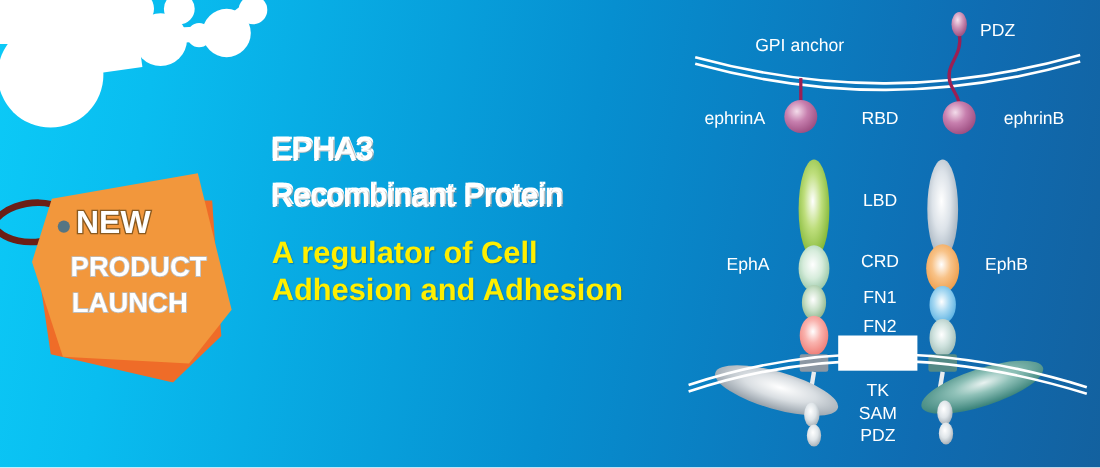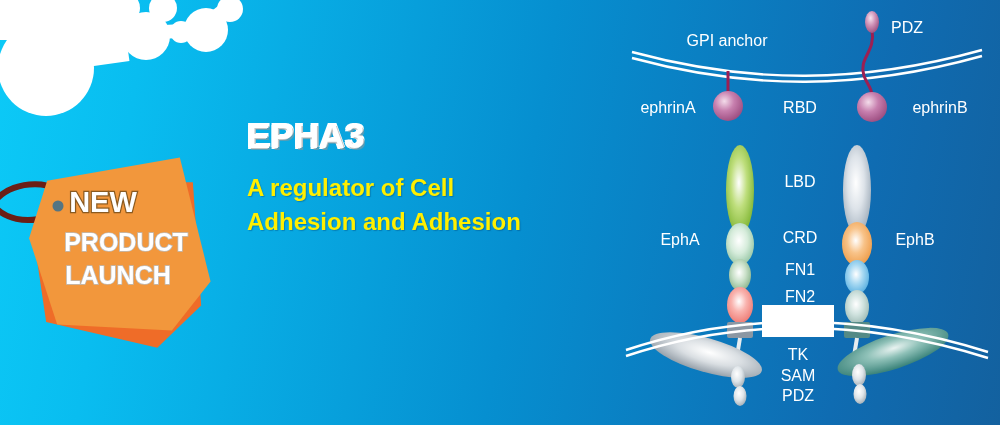--- a/index.html
+++ b/index.html
@@ -16,30 +16,30 @@
   #molecule{position:absolute;left:0;top:0;width:260px;height:130px;}
 
   
   #tag-group{position:absolute;left:-10px;top:148px;width:260px;height:200px;}
 
   
   #headline{
     position:absolute;left:247px;top:115px;width:430px;
   }
   .title-line{
-    font-size:35px;font-weight:bold;color:#ffffff;
+    font-size:28px;font-weight:normal;color:#ffffff;
     letter-spacing:.2px;line-height:42px;white-space:nowrap;
     text-shadow:
        1.6px 1.6px 0 rgba(150,150,150,.55),
       -1.3px -1.3px 0 #ffffff,
        1.3px -1.3px 0 #ffffff,
       -1.3px  1.3px 0 #ffffff;
   }
   .sub-line{
-    font-size:24px;font-weight:bold;color:#ffef00;
+    font-size:28px;font-weight:bold;color:#ffef00;
     line-height:34px;white-space:nowrap;
     text-shadow:1px 1px 1px rgba(0,60,110,.35);
   }
   #sub-wrap{margin-top:14px;}
 
   
   #diagram{position:absolute;left:610px;top:0;width:390px;height:425px;}
   .dlabel{
     font-size:16px;fill:#ffffff;font-family:"Liberation Sans",sans-serif;
   }
@@ -82,20 +82,21 @@
 
     <g text-anchor="middle" font-family="Liberation Sans, sans-serif" font-weight="bold" fill="#ffffff">
       <text x="113" y="64" font-size="29" style="paint-order:stroke;stroke:#8a5a20;stroke-width:2.5px;">NEW</text>
       <text x="136" y="103" font-size="25" style="paint-order:stroke;stroke:#bdbdbd;stroke-width:1.6px;">PRODUCT</text>
       <text x="128" y="136" font-size="25" style="paint-order:stroke;stroke:#bdbdbd;stroke-width:1.6px;">LAUNCH</text>
     </g>
   </svg>
 
   <div id="headline">
     <div class="title-line">EPHA3</div>
+    <div class="title-line">Recombinant Protein</div>
     <div id="sub-wrap">
       <div class="sub-line">A regulator of Cell</div>
       <div class="sub-line">Adhesion and Adhesion</div>
     </div>
   </div>
 
   <svg id="diagram" viewBox="0 0 390 425">
     <defs>
       <radialGradient id="gSphere" cx="38%" cy="34%" r="68%">
         <stop offset="0%" stop-color="#f3dcea"></stop>

